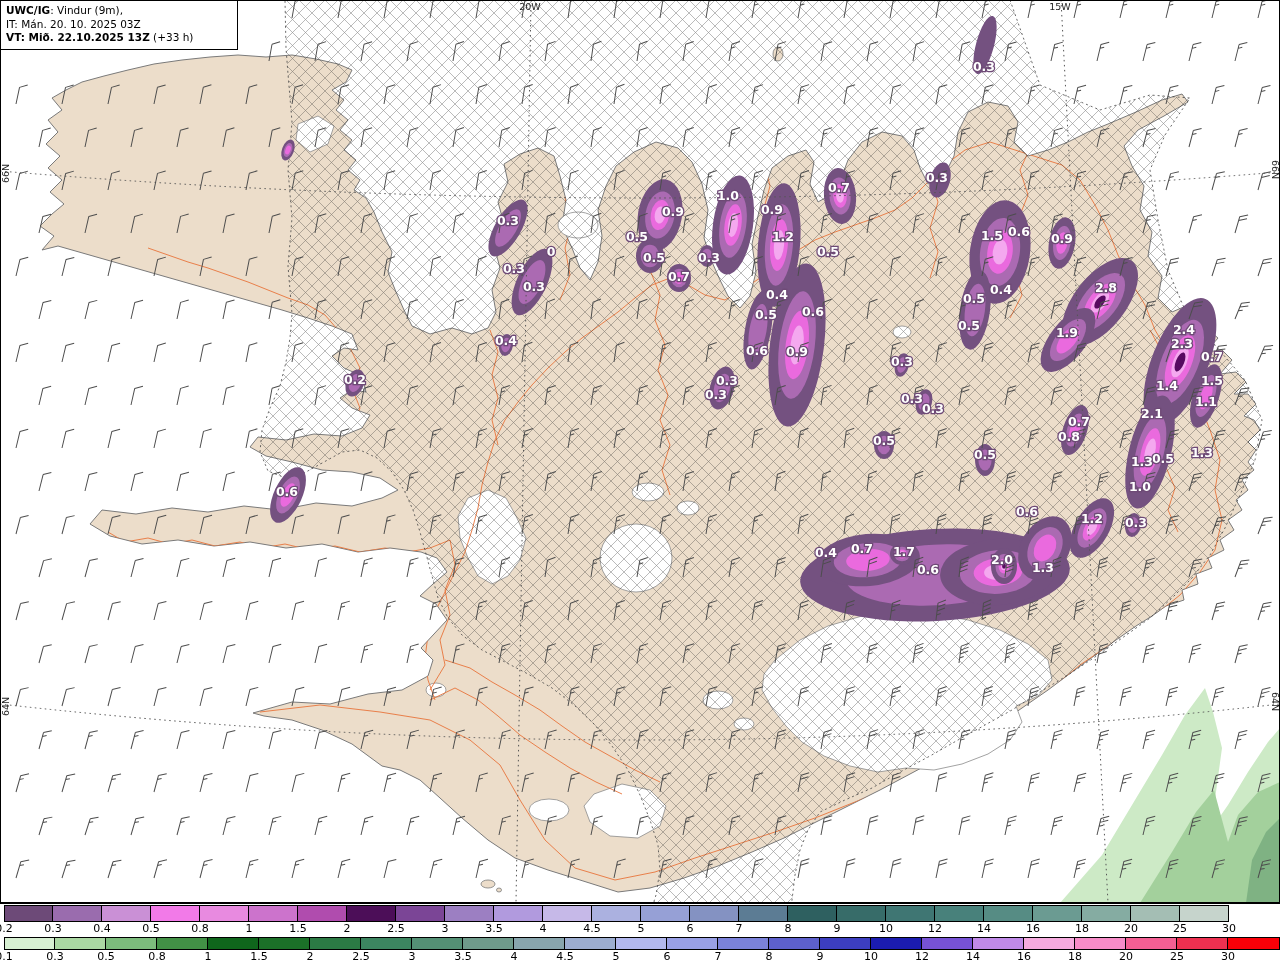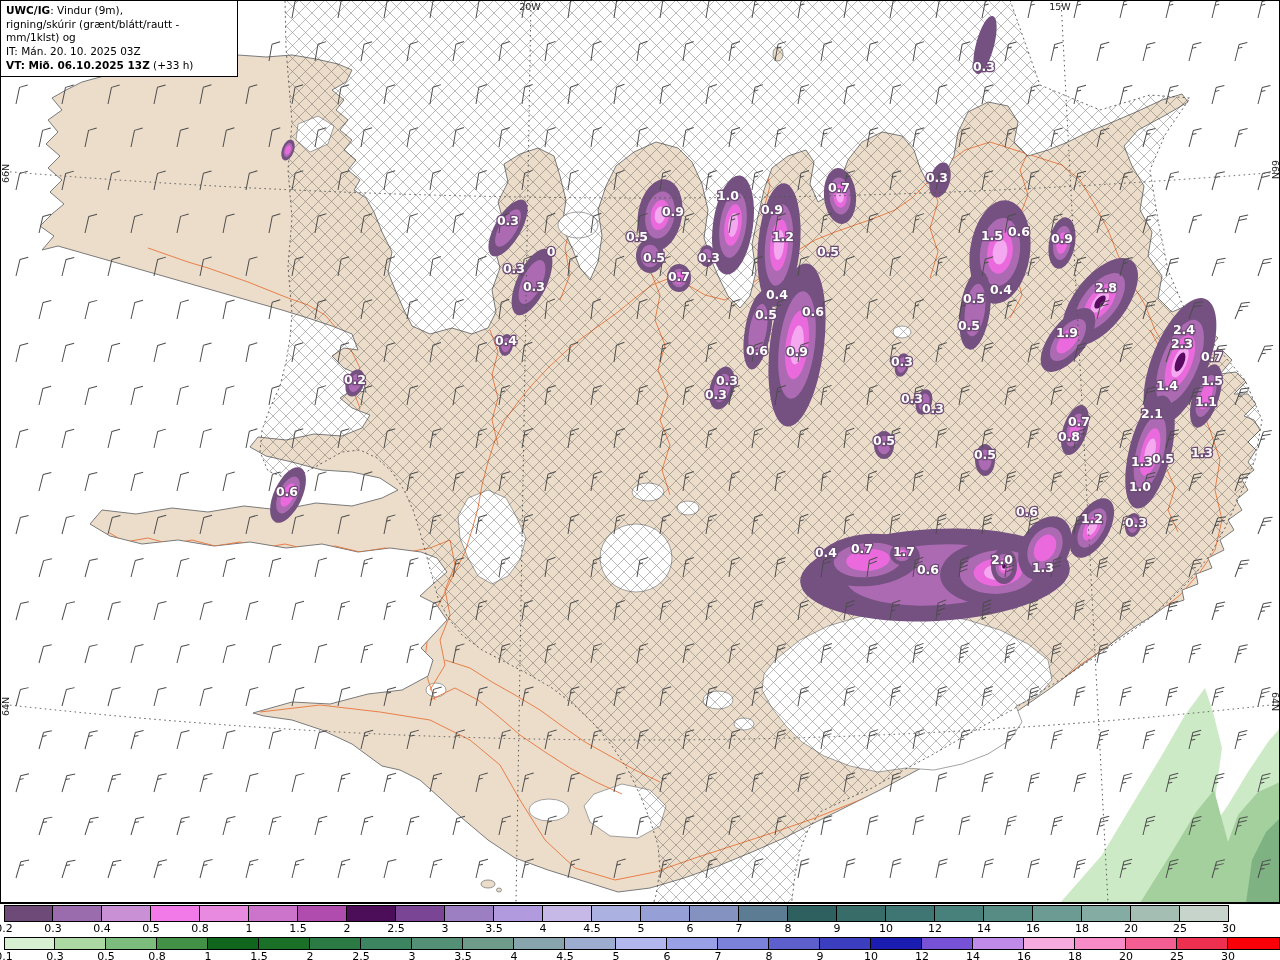--- a/index.html
+++ b/index.html
@@ -2046,23 +2046,22 @@
         <text x="928" y="574" font-size="12.5" font-weight="bold" fill="#ffffff" stroke="#6e4a76" stroke-width="2.6" paint-order="stroke" text-anchor="middle">0.6</text>
         <text x="1002" y="564" font-size="12.5" font-weight="bold" fill="#ffffff" stroke="#6e4a76" stroke-width="2.6" paint-order="stroke" text-anchor="middle">2.0</text>
         <text x="1043" y="572" font-size="12.5" font-weight="bold" fill="#ffffff" stroke="#6e4a76" stroke-width="2.6" paint-order="stroke" text-anchor="middle">1.3</text>
         <text x="1027" y="516" font-size="12.5" font-weight="bold" fill="#ffffff" stroke="#6e4a76" stroke-width="2.6" paint-order="stroke" text-anchor="middle">0.6</text>
       </g>
       <rect x="0.5" y="0.5" width="1279" height="902" fill="none" stroke="#000" stroke-width="1"></rect>
     </svg>
 
   <div class="titlebox">
     <div><b>UWC/IG</b><span>: Vindur (9m),</span></div>
-    <div>rigning/skúrir (grænt/blátt/rautt - mm/1klst) og</div>
     <div>IT: Mán. 20. 10. 2025 03Z</div>
-    <div><b>VT: Mið. 06.10.2025 13Z</b><span> (+33 h)</span></div>
+    <div><b>VT: Mið. 22.10.2025 13Z</b><span> (+33 h)</span></div>
   </div>
 
   <div class="bars">
     <div class="bar" id="sleetbar" style="top:1px;height:17px;width:1280px;">
         <div class="swatch first" style="left: 4px; width: 49px; height: 17px; background: rgb(109, 74, 120);"></div>
         <div class="swatch" style="left: 53px; width: 49px; height: 17px; background: rgb(154, 108, 174);"></div>
         <div class="swatch" style="left: 102px; width: 49px; height: 17px; background: rgb(202, 144, 214);"></div>
         <div class="swatch" style="left: 151px; width: 49px; height: 17px; background: rgb(242, 122, 232);"></div>
         <div class="swatch" style="left: 200px; width: 49px; height: 17px; background: rgb(232, 138, 224);"></div>
         <div class="swatch" style="left: 249px; width: 49px; height: 17px; background: rgb(204, 115, 204);"></div>

